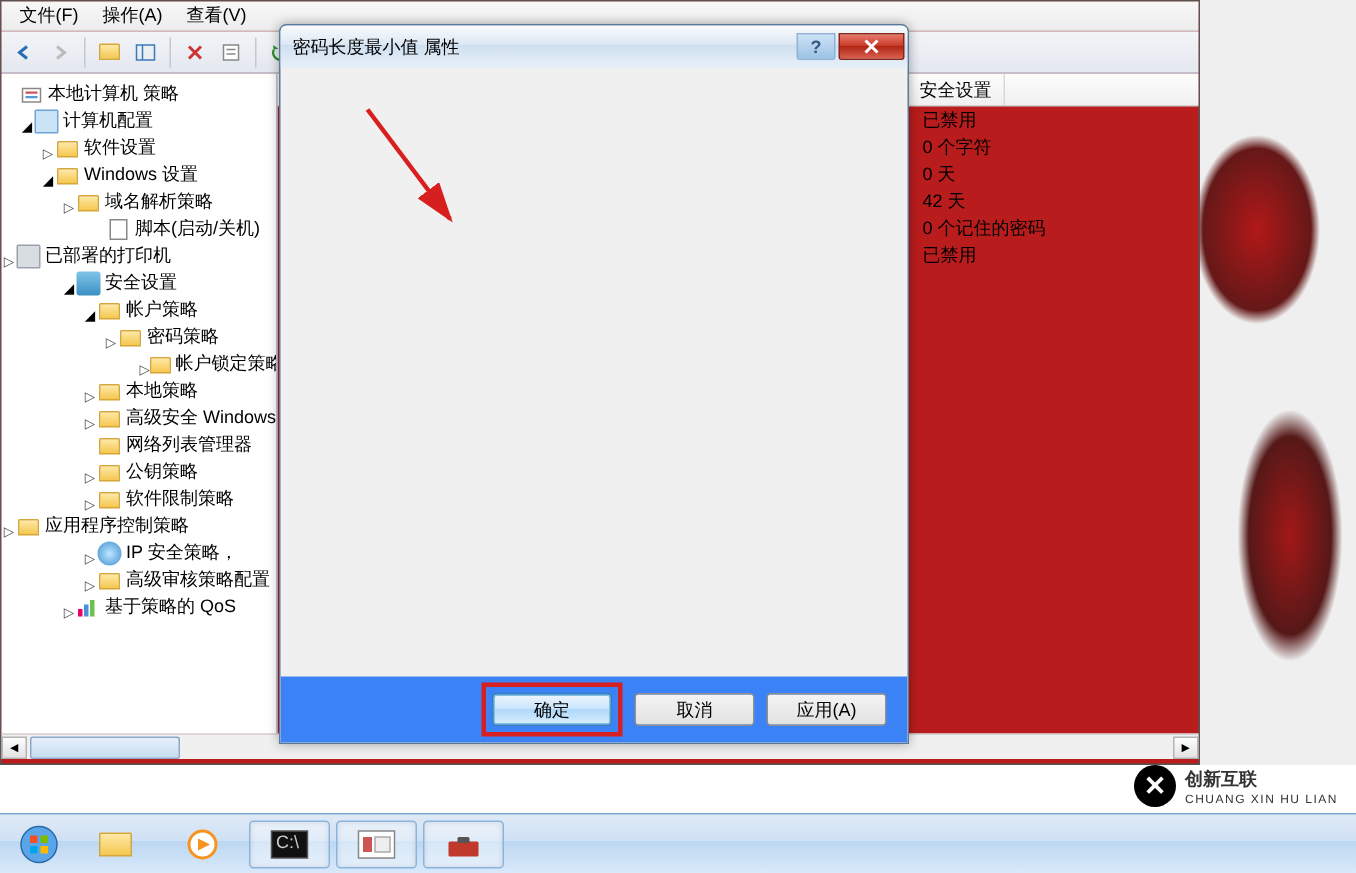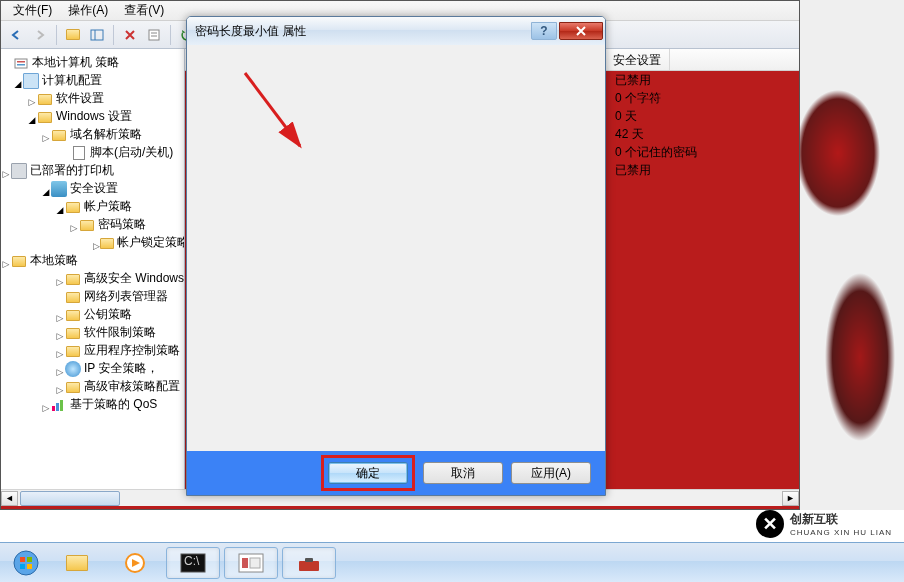--- a/index.html
+++ b/index.html
@@ -214,56 +214,56 @@
             </span>
             <span>密码策略</span>
           </div>
         <div class="tree-node" style="padding-left:92px">
             <span class="expander collapsed"></span>
             <span class="ticon">
               <div class="folder-ico"></div>
             </span>
             <span>帐户锁定策略</span>
           </div>
+        <div class="tree-node" style="padding-left:54px">
+            <span class="expander collapsed"></span>
+            <span class="ticon">
+              <div class="folder-ico"></div>
+            </span>
+            <span>本地策略</span>
+          </div>
+        <div class="tree-node" style="padding-left:54px">
+            <span class="expander collapsed"></span>
+            <span class="ticon">
+              <div class="folder-ico"></div>
+            </span>
+            <span>高级安全 Windows</span>
+          </div>
+        <div class="tree-node" style="padding-left:54px">
+            <span class="expander"></span>
+            <span class="ticon">
+              <div class="folder-ico"></div>
+            </span>
+            <span>网络列表管理器</span>
+          </div>
+        <div class="tree-node" style="padding-left:54px">
+            <span class="expander collapsed"></span>
+            <span class="ticon">
+              <div class="folder-ico"></div>
+            </span>
+            <span>公钥策略</span>
+          </div>
+        <div class="tree-node" style="padding-left:54px">
+            <span class="expander collapsed"></span>
+            <span class="ticon">
+              <div class="folder-ico"></div>
+            </span>
+            <span>软件限制策略</span>
+          </div>
         <div class="tree-node" style="">
-            <span class="expander collapsed"></span>
-            <span class="ticon">
-              <div class="folder-ico"></div>
-            </span>
-            <span>本地策略</span>
-          </div>
-        <div class="tree-node" style="padding-left:54px">
-            <span class="expander collapsed"></span>
-            <span class="ticon">
-              <div class="folder-ico"></div>
-            </span>
-            <span>高级安全 Windows</span>
-          </div>
-        <div class="tree-node" style="padding-left:54px">
-            <span class="expander"></span>
-            <span class="ticon">
-              <div class="folder-ico"></div>
-            </span>
-            <span>网络列表管理器</span>
-          </div>
-        <div class="tree-node" style="padding-left:54px">
-            <span class="expander collapsed"></span>
-            <span class="ticon">
-              <div class="folder-ico"></div>
-            </span>
-            <span>公钥策略</span>
-          </div>
-        <div class="tree-node" style="padding-left:54px">
-            <span class="expander collapsed"></span>
-            <span class="ticon">
-              <div class="folder-ico"></div>
-            </span>
-            <span>软件限制策略</span>
-          </div>
-        <div class="tree-node" style="padding-left:54px">
             <span class="expander collapsed"></span>
             <span class="ticon">
               <div class="folder-ico"></div>
             </span>
             <span>应用程序控制策略</span>
           </div>
         <div class="tree-node" style="padding-left:54px">
             <span class="expander collapsed"></span>
             <span class="ticon globe-ico"></span>
             <span>IP 安全策略，</span>

